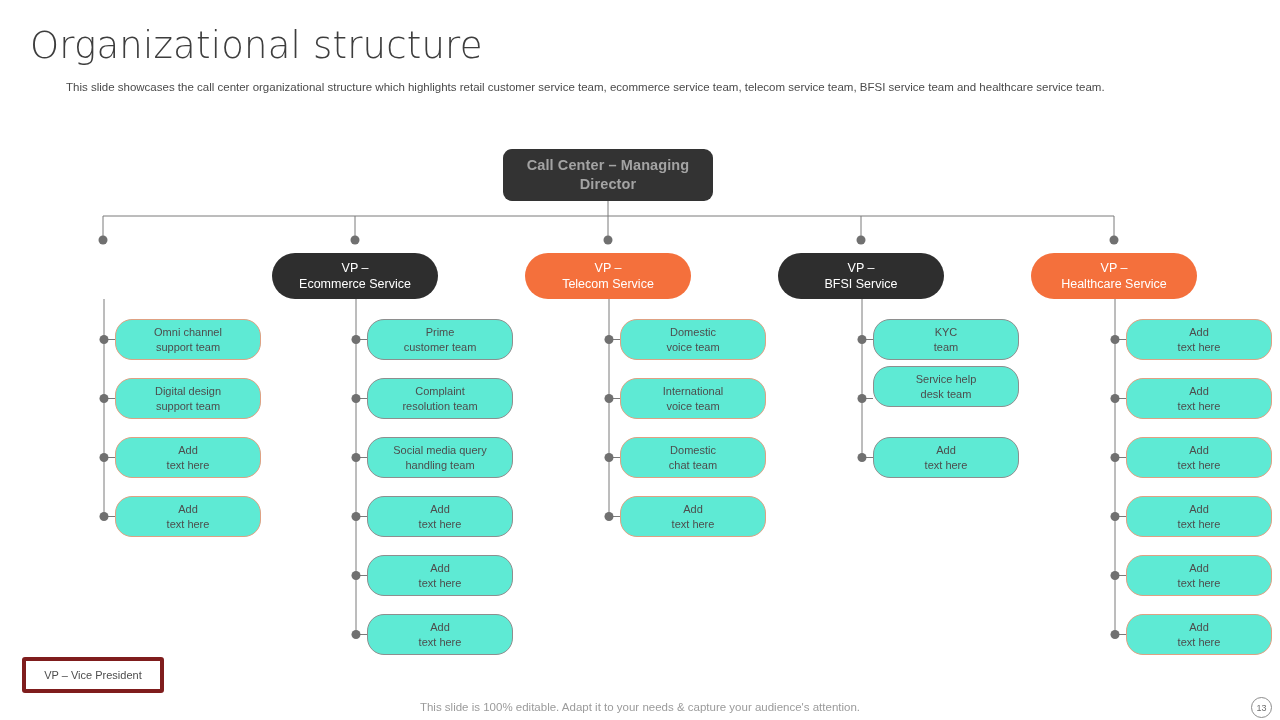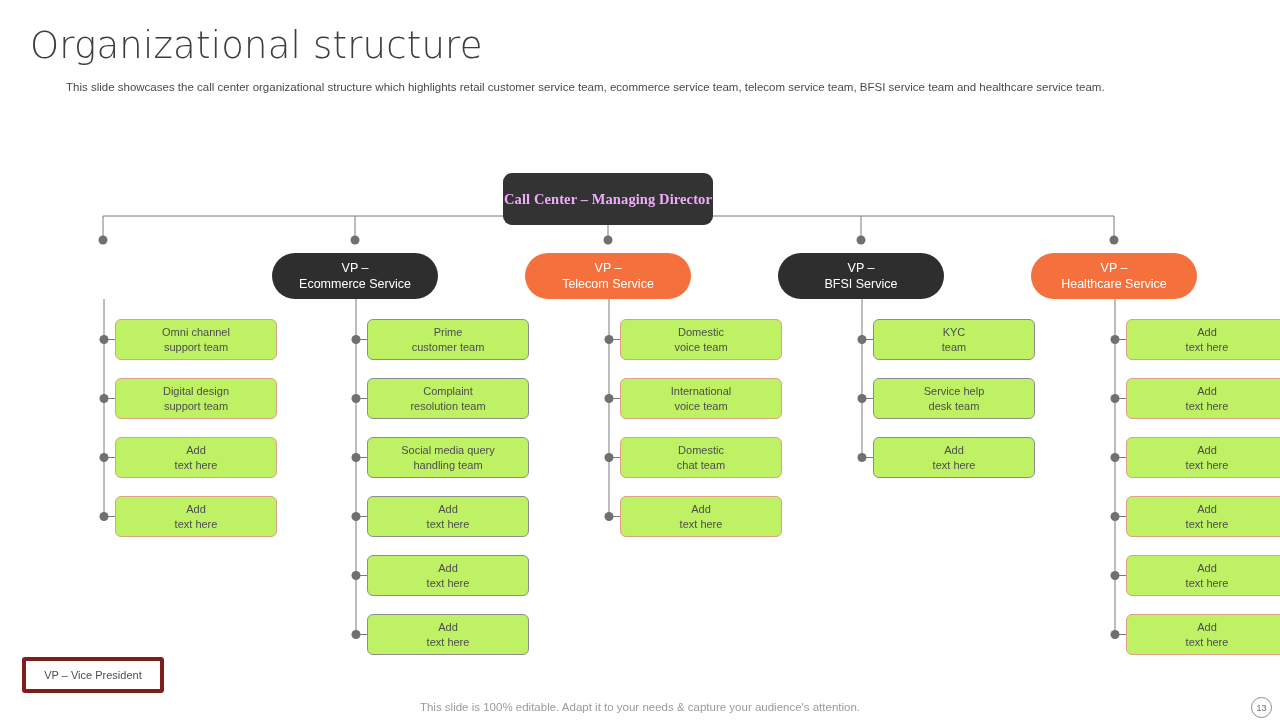--- a/index.html
+++ b/index.html
@@ -61,27 +61,26 @@
     left: 503px;
     top: 149px;
     width: 210px;
     height: 52px;
     background: #333333;
     border-radius: 9px;
     display: flex;
     align-items: center;
     justify-content: center;
     text-align: center;
-    color: #f0abfc;
+    color: #a3a3a3;
     font-size: 14.5px;
     font-weight: bold;
     line-height: 1.28;
-    font-family: Liberation Serif, serif;
+    font-family: Liberation Sans, sans-serif;
     letter-spacing: 0.1px;
-    margin-top: 24px;
   }
 
   
   .vp-node {
     position: absolute;
     top: 253px;
     width: 166px;
     height: 46px;
     border-radius: 23px;
     display: flex;
@@ -92,24 +91,24 @@
     font-size: 12.5px;
     line-height: 1.32;
     white-space: pre-line;
   }
   .vp-node.accent  { background: #F4703C; }
   .vp-node.dark    { background: #2e2e2e; }
 
   
   .child-box {
     position: absolute;
-    width: 162px;
+    width: 146px;
     height: 41px;
-    background: #bef264;
-    border-radius: 6px;
+    background: #5eead4;
+    border-radius: 17px;
     display: flex;
     align-items: center;
     justify-content: center;
     text-align: center;
     font-size: 11px;
     line-height: 1.3;
     color: #4d4d4d;
     white-space: pre-line;
     box-sizing: border-box;
   }
@@ -268,21 +267,21 @@
       <div class="child-box accent" style="left: 620px; top: 319px;">Domestic
 voice team</div>
       <div class="child-box accent" style="left: 620px; top: 378px;">International
 voice team</div>
       <div class="child-box accent" style="left: 620px; top: 437px;">Domestic
 chat team</div>
       <div class="child-box accent" style="left: 620px; top: 496px;">Add
 text here</div>
       <div class="child-box dark" style="left: 873px; top: 319px;">KYC
 team</div>
-      <div class="child-box dark" style="left: 873px; top: 378px;">Service help
+      <div class="child-box dark" style="left: 873px; top: 366px;">Service help
 desk team</div>
       <div class="child-box dark" style="left: 873px; top: 437px;">Add
 text here</div>
       <div class="child-box accent" style="left: 1126px; top: 319px;">Add
 text here</div>
       <div class="child-box accent" style="left: 1126px; top: 378px;">Add
 text here</div>
       <div class="child-box accent" style="left: 1126px; top: 437px;">Add
 text here</div>
       <div class="child-box accent" style="left: 1126px; top: 496px;">Add

